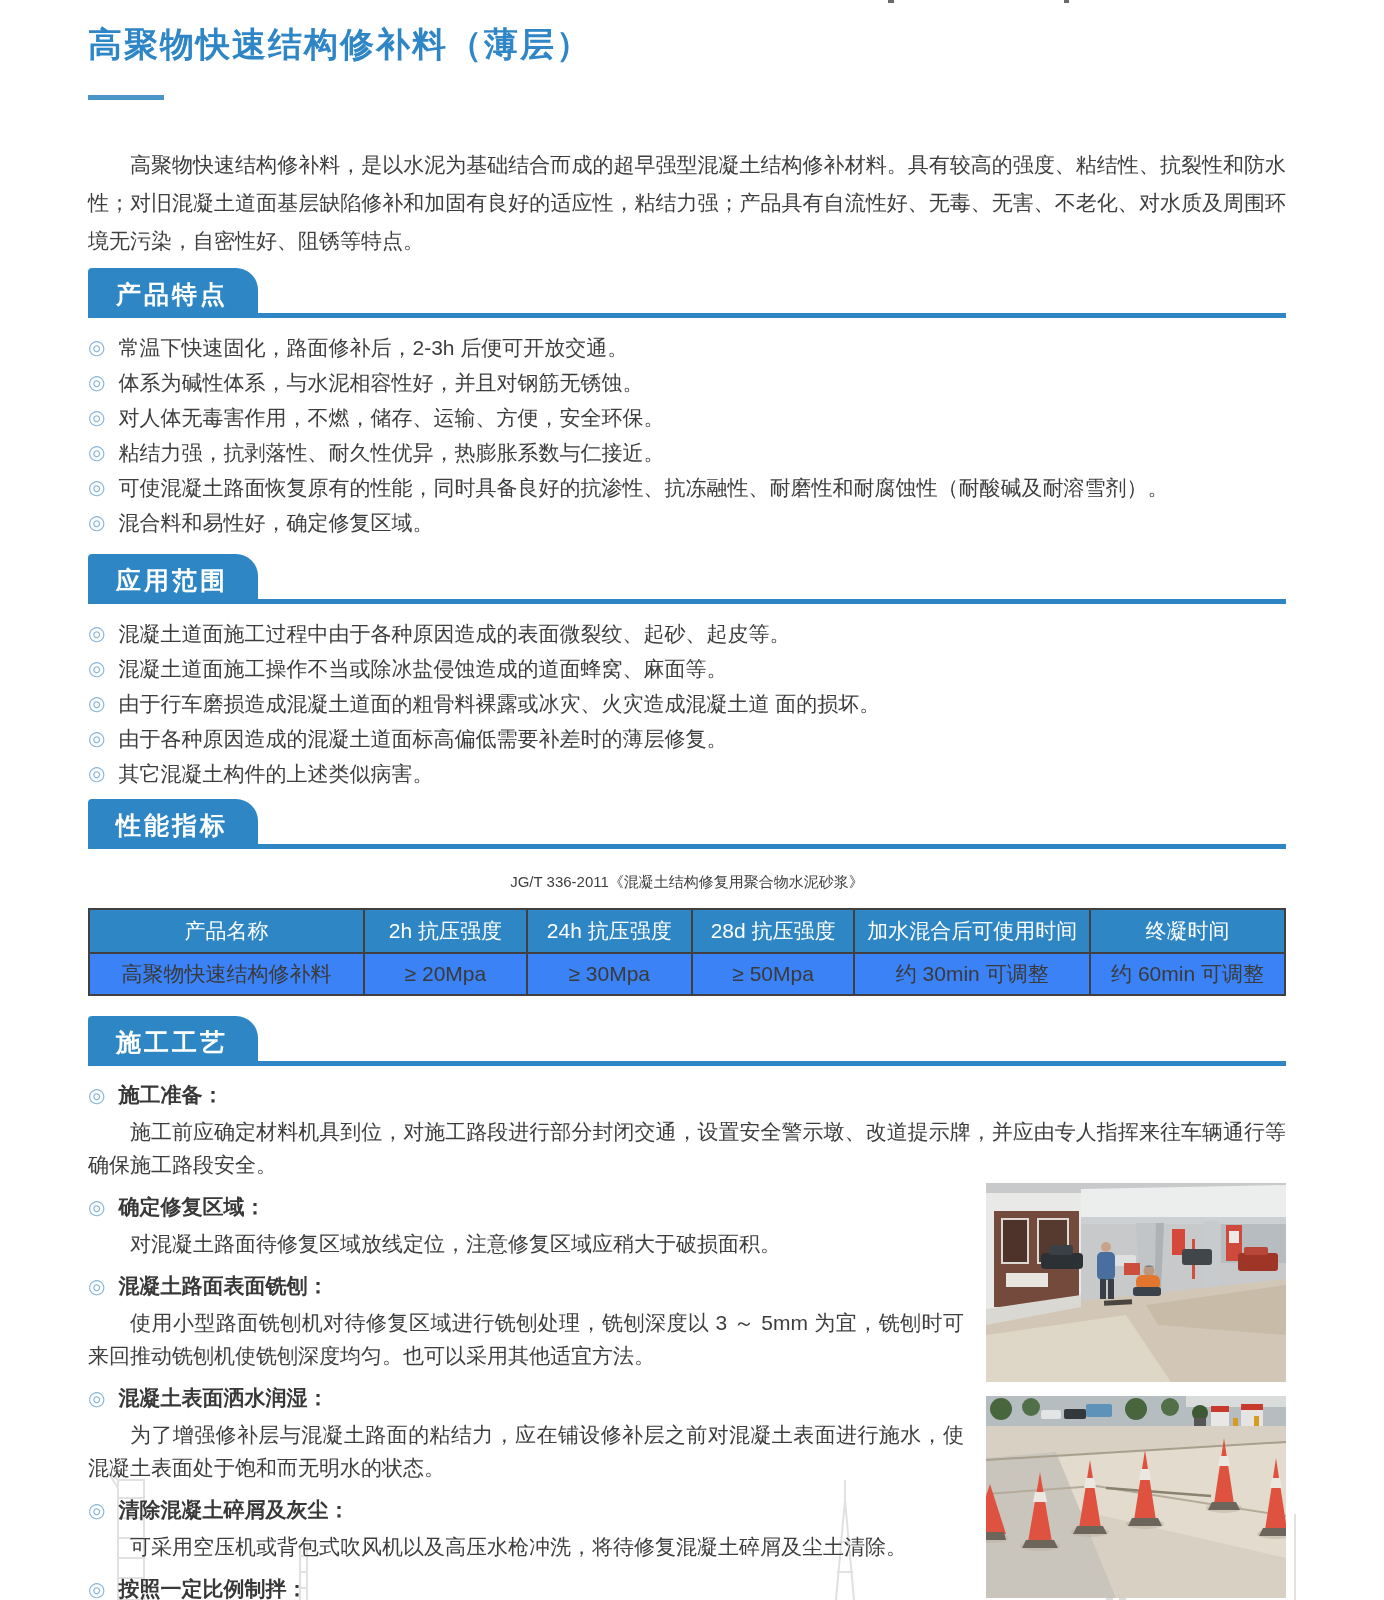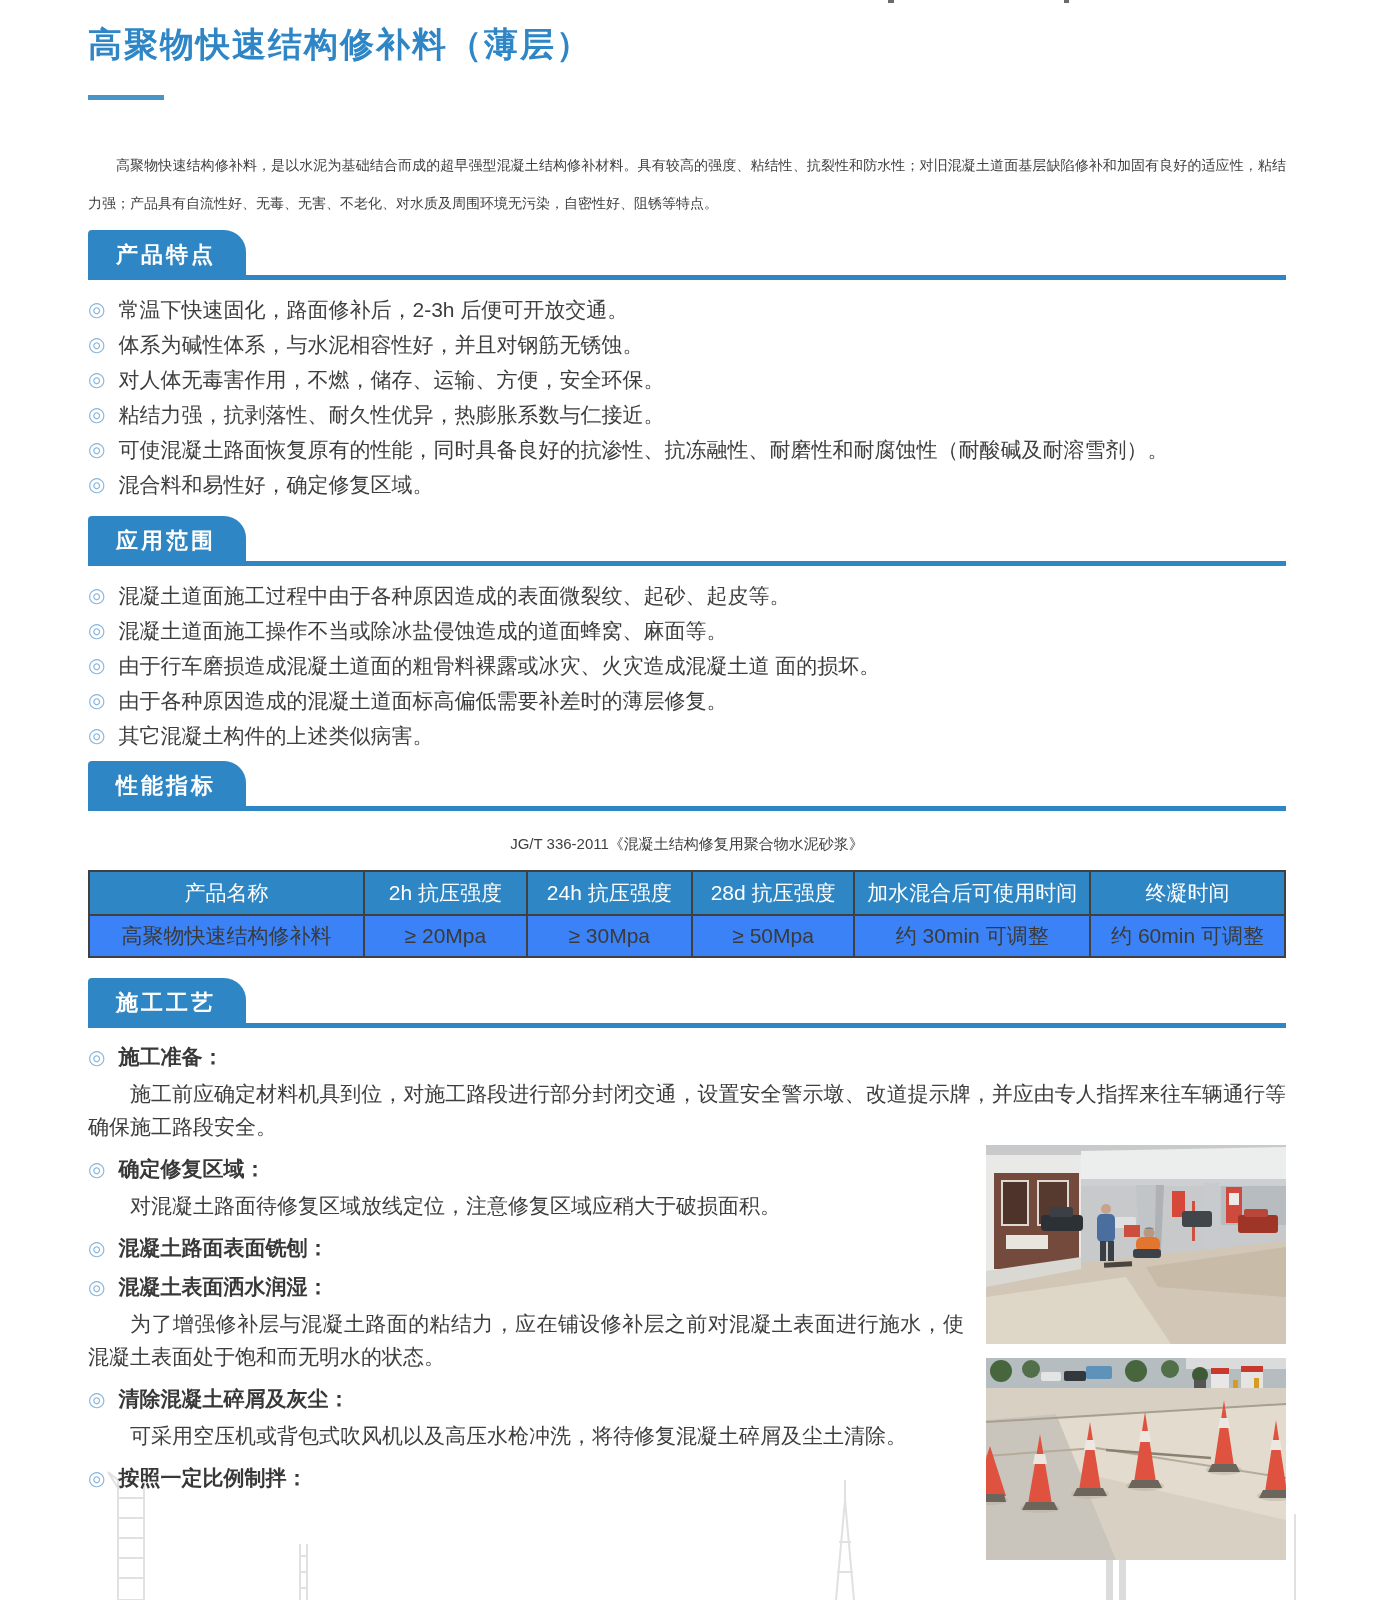--- a/index.html
+++ b/index.html
@@ -4,26 +4,26 @@
 <style>
   html,body{margin:0;padding:0;background:#ffffff;}
   .page{position:relative;width:1384px;height:1600px;background:#ffffff;overflow:hidden;
         font-family:"Liberation Sans","DejaVu Sans",sans-serif;color:#3e3e3e;}
   .content{position:relative;z-index:2;padding:0 98px 0 88px;}
 
   .top-mark{position:absolute;top:0;height:3px;background:#6a6a6a;z-index:3;}
 
   .title{margin:22px 0 0;font-size:34px;font-weight:bold;color:#2e86c6;letter-spacing:2px;}
   .dash{width:76px;height:5px;background:#4a95c8;margin-top:27px;}
-  .intro{margin:46px 0 0;font-size:14px;line-height:38px;text-align:justify;text-indent:2em;}
+  .intro{margin:46px 0 0;font-size:21px;line-height:38px;text-align:justify;text-indent:2em;}
 
   .sec{position:relative;height:50px;}
   .sec .bar{position:absolute;left:0;right:0;bottom:0;height:5px;background:#2e86c4;}
   .sec .tab{position:absolute;left:0;bottom:0;height:50px;box-sizing:border-box;background:#2e86c4;
-            color:#ffffff;font-size:22px;font-weight:bold;letter-spacing:3px;
+            color:#ffffff;font-size:25px;font-weight:bold;letter-spacing:3px;
             padding:10px 30px 0 28px;border-radius:4px 22px 0 0;}
   .mt14{margin-top:14px;} .mt8{margin-top:8px;} .mt20{margin-top:20px;}
 
   ul.blist{list-style:none;margin:12px 0 0;padding:0;}
   .blist li{display:flex;align-items:flex-start;padding:6px 0;font-size:21px;line-height:23px;}
   .bul{color:#8ab7dc;margin-right:13px;font-size:20px;line-height:23px;flex:0 0 auto;}
 
   .caption{text-align:center;font-size:15px;margin:24px 0 16px;color:#3e3e3e;}
   table.perf{width:100%;border-collapse:collapse;border:2px solid #404040;font-size:21px;table-layout:fixed;}
   table.perf th{background:#2e86c4;color:#ffffff;font-weight:normal;border:2px solid #404040;padding:7px 3px;text-align:center;}
@@ -289,20 +289,23 @@
       </div>
 
       <div class="step">
           <p class="step-h"><span class="bul">◎</span><span>确定修复区域：</span></p>
           <div class="step-body">
             <p>对混凝土路面待修复区域放线定位，注意修复区域应稍大于破损面积。</p>
           </div>
         </div>
         <div class="step">
           <p class="step-h"><span class="bul">◎</span><span>混凝土路面表面铣刨：</span></p>
+          <div class="step-body">
+            <p>使用小型路面铣刨机对待修复区域进行铣刨处理，铣刨深度以 3 ～ 5mm 为宜，铣刨时可来回推动铣刨机使铣刨深度均匀。也可以采用其他适宜方法。</p>
+          </div>
         </div>
         <div class="step">
           <p class="step-h"><span class="bul">◎</span><span>混凝土表面洒水润湿：</span></p>
           <div class="step-body">
             <p>为了增强修补层与混凝土路面的粘结力，应在铺设修补层之前对混凝土表面进行施水，使混凝土表面处于饱和而无明水的状态。</p>
           </div>
         </div>
         <div class="step">
           <p class="step-h"><span class="bul">◎</span><span>清除混凝土碎屑及灰尘：</span></p>
           <div class="step-body">

